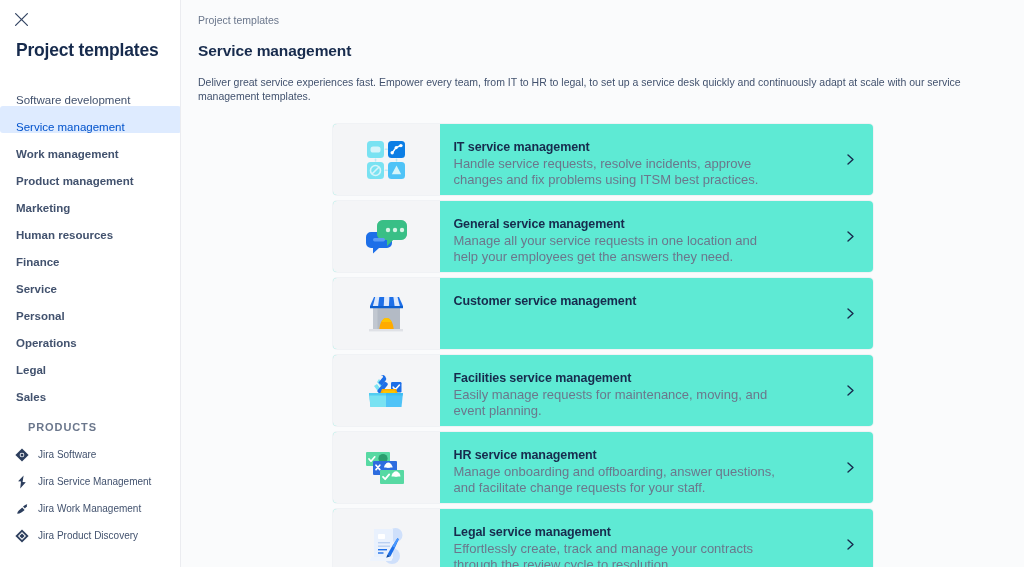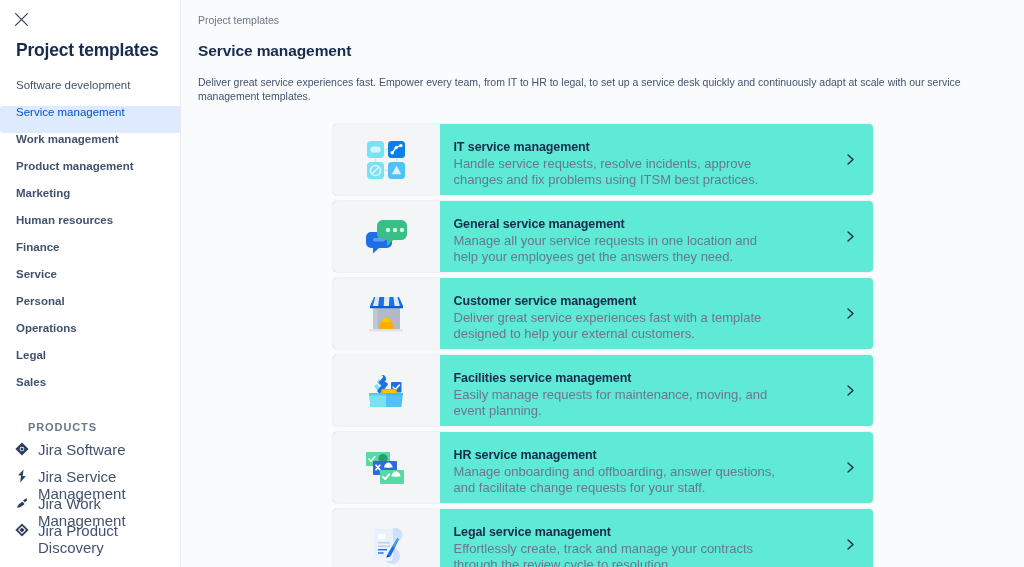--- a/index.html
+++ b/index.html
@@ -30,21 +30,21 @@
   .close-btn svg { display: block; }
   .sidebar-title {
     margin: 39px 0 0 16px;
     font-size: 17.5px; font-weight: 700;
     color: #172b4d; letter-spacing: -0.2px;
     line-height: 22px;
   }
   .nav { margin-top: 18px; }
   .nav-item {
     height: 27px;
-    display: flex; align-items: flex-start;
+    display: flex; align-items: flex-end;
     padding: 0 12px 0 16px;
     margin: 0 0 0 0;
     font-size: 11.5px;
     color: #42526e;
     cursor: pointer;
     border-radius: 3px;
     width: 181px;
   }
   .nav-item + .nav-item { margin-top: 0; font-weight: bold; }
   .nav-item.active {
@@ -54,23 +54,23 @@
   }
   .products-label {
     margin: 18px 0 8px 28px;
     font-size: 11px; font-weight: 700;
     letter-spacing: 0.9px;
     color: #6b778c;
     text-transform: uppercase;
   }
   .product-item {
     height: 27px;
-    display: flex; 
+    display: flex; align-items: center;
     padding: 0 12px 0 14px;
-    font-size: 15px;
+    font-size: 10px;
     color: #42526e;
     cursor: pointer;
   }
   .product-icon {
     width: 16px; height: 16px; flex: 0 0 16px;
     margin-right: 8px;
     display: flex; align-items: center; justify-content: center;
   }
   .product-icon svg { display: block; }
 
@@ -333,21 +333,20 @@
               <path d="M30.4 4 l1.2 9 h5.2 l-2.3 -9 z" fill="#ffffff" opacity="0.85"></path>
               <path d="M7 13 L40 13 L40 15.2 L7 15.2 Z" fill="#0c5fcf"></path>
               <path d="M23.5 25 C27.6 25 30.2 29.8 30.8 37 H16.2 C16.8 29.8 19.4 25 23.5 25 Z" fill="#ffab00"></path>
               <path d="M23.5 25 C25.7 25 27.4 26.5 28.5 29 H18.5 C19.6 26.5 21.3 25 23.5 25 Z" fill="#ffc400"></path>
               <rect x="6" y="36" width="34" height="2.4" fill="#dfe1e6"></rect>
             </svg>
           </span>
         </div>
         <div class="card-body">
           <div class="card-title">Customer service management</div>
-          <div class="card-desc">Deliver great service experiences fast with a template designed to help your external customers.</div>
         </div>
         <div class="card-chevron">
           <svg width="11" height="11" viewBox="0 0 11 11" fill="none">
             <path d="M3 1 L8 5.5 L3 10" stroke="#172b4d" stroke-width="1.4" stroke-linecap="round" stroke-linejoin="round"></path>
           </svg>
         </div>
       </div>
 
       <div class="card">
         <div class="card-icon-panel">

